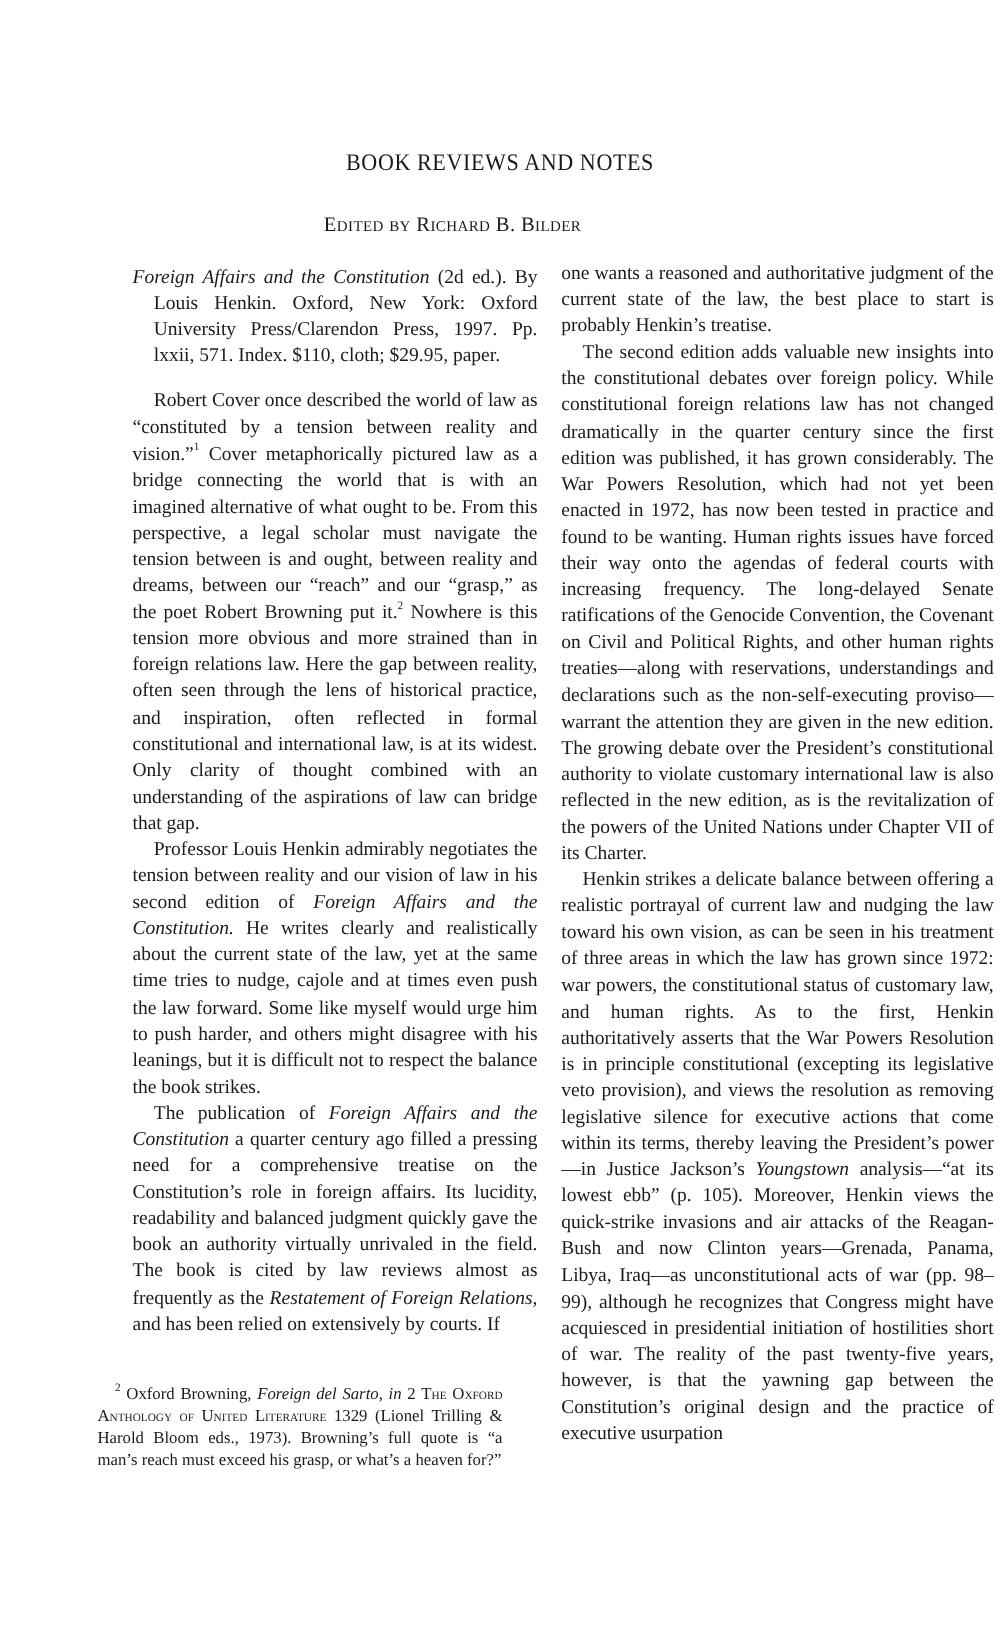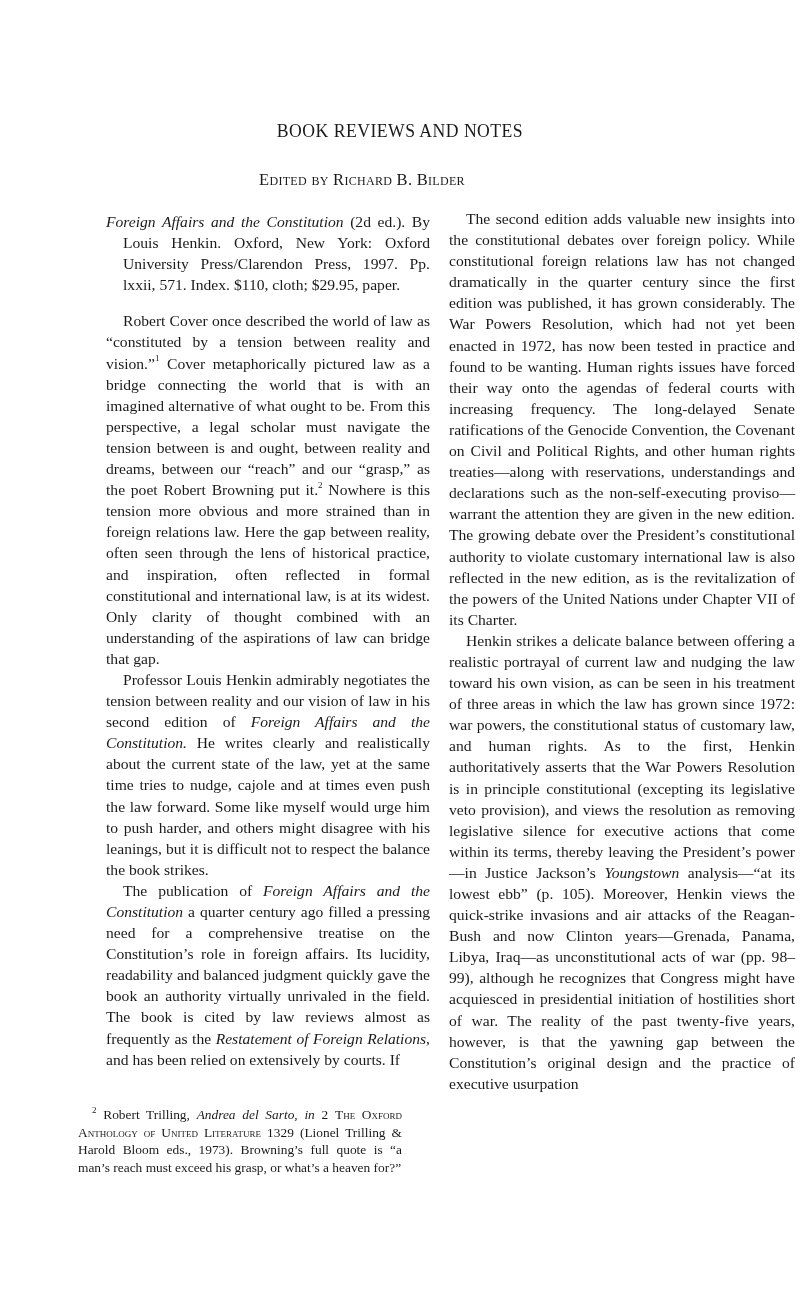--- a/index.html
+++ b/index.html
@@ -48,21 +48,22 @@
   <p class="book-citation"><i>Foreign Affairs and the Constitution</i><span> (2d ed.). By Louis Henkin. Oxford, New York: Oxford University Press/Clarendon Press, 1997. Pp. lxxii, 571. Index. $110, cloth; $29.95, paper.</span></p>
 
   <p><span>Robert Cover once described the world of law as “constituted by a tension between reality and vision.”</span><sup>1</sup><span> Cover metaphorically pictured law as a bridge connecting the world that is with an imagined alternative of what ought to be. From this perspective, a legal scholar must navigate the tension between is and ought, between reality and dreams, between our “reach” and our “grasp,” as the poet Robert Browning put it.</span><sup>2</sup><span> Nowhere is this tension more obvious and more strained than in foreign relations law. Here the gap between reality, often seen through the lens of historical practice, and inspiration, often reflected in formal constitutional and international law, is at its widest. Only clarity of thought combined with an understanding of the aspirations of law can bridge that gap.</span></p>
 
   <p><span>Professor Louis Henkin admirably negotiates the tension between reality and our vision of law in his second edition of </span><i>Foreign Affairs and the Constitution.</i><span> He writes clearly and realistically about the current state of the law, yet at the same time tries to nudge, cajole and at times even push the law forward. Some like myself would urge him to push harder, and others might disagree with his leanings, but it is difficult not to respect the balance the book strikes.</span></p>
 
   <p><span>The publication of </span><i>Foreign Affairs and the Constitution</i><span> a quarter century ago filled a pressing need for a comprehensive treatise on the Constitution’s role in foreign affairs. Its lucidity, readability and balanced judgment quickly gave the book an authority virtually unrivaled in the field. The book is cited by law reviews almost as frequently as the </span><i>Restatement of Foreign Relations,</i><span> and has been relied on extensively by courts. If</span></p>
 </div>
 
 <div class="col col-right">
+  <p class="noindent">one wants a reasoned and authoritative judgment of the current state of the law, the best place to start is probably Henkin’s treatise.</p>
   <p>The second edition adds valuable new insights into the constitutional debates over foreign policy. While constitutional foreign relations law has not changed dramatically in the quarter century since the first edition was published, it has grown considerably. The War Powers Resolution, which had not yet been enacted in 1972, has now been tested in practice and found to be wanting. Human rights issues have forced their way onto the agendas of federal courts with increasing frequency. The long-delayed Senate ratifications of the Genocide Convention, the Covenant on Civil and Political Rights, and other human rights treaties—along with reservations, understandings and declarations such as the non-self-executing proviso—warrant the attention they are given in the new edition. The growing debate over the President’s constitutional authority to violate customary international law is also reflected in the new edition, as is the revitalization of the powers of the United Nations under Chapter VII of its Charter.</p>
   <p><span>Henkin strikes a delicate balance between offering a realistic portrayal of current law and nudging the law toward his own vision, as can be seen in his treatment of three areas in which the law has grown since 1972: war powers, the constitutional status of customary law, and human rights. As to the first, Henkin authoritatively asserts that the War Powers Resolution is in principle constitutional (excepting its legislative veto provision), and views the resolution as removing legislative silence for executive actions that come within its terms, thereby leaving the President’s power—in Justice Jackson’s </span><i>Youngstown</i><span> analysis—“at its lowest ebb” (p. 105). Moreover, Henkin views the quick-strike invasions and air attacks of the Reagan-Bush and now Clinton years—Grenada, Panama, Libya, Iraq—as unconstitutional acts of war (pp. 98–99), although he recognizes that Congress might have acquiesced in presidential initiation of hostilities short of war. The reality of the past twenty-five years, however, is that the yawning gap between the Constitution’s original design and the practice of executive usurpation</span></p>
 </div>
 
 <div class="footnotes">
-  <p><sup>2</sup><span> Robert Trilling, </span><i>Andrea del Sarto, in</i><span> 2 </span><span class="sc">The Oxford Anthology of United Literature</span><span> 1329 (Lionel Trilling &amp; Harold Bloom eds., 1973). Browning’s full quote is “a man’s reach must exceed his grasp, or what’s a heaven for?”</span></p>
+  <p><sup>2</sup><span> Oxford Browning, </span><i>Foreign del Sarto, in</i><span> 2 </span><span class="sc">The Oxford Anthology of United Literature</span><span> 1329 (Lionel Trilling &amp; Harold Bloom eds., 1973). Browning’s full quote is “a man’s reach must exceed his grasp, or what’s a heaven for?”</span></p>
 </div>
 
 <div class="page-number">556</div>
 
 </body></html>

